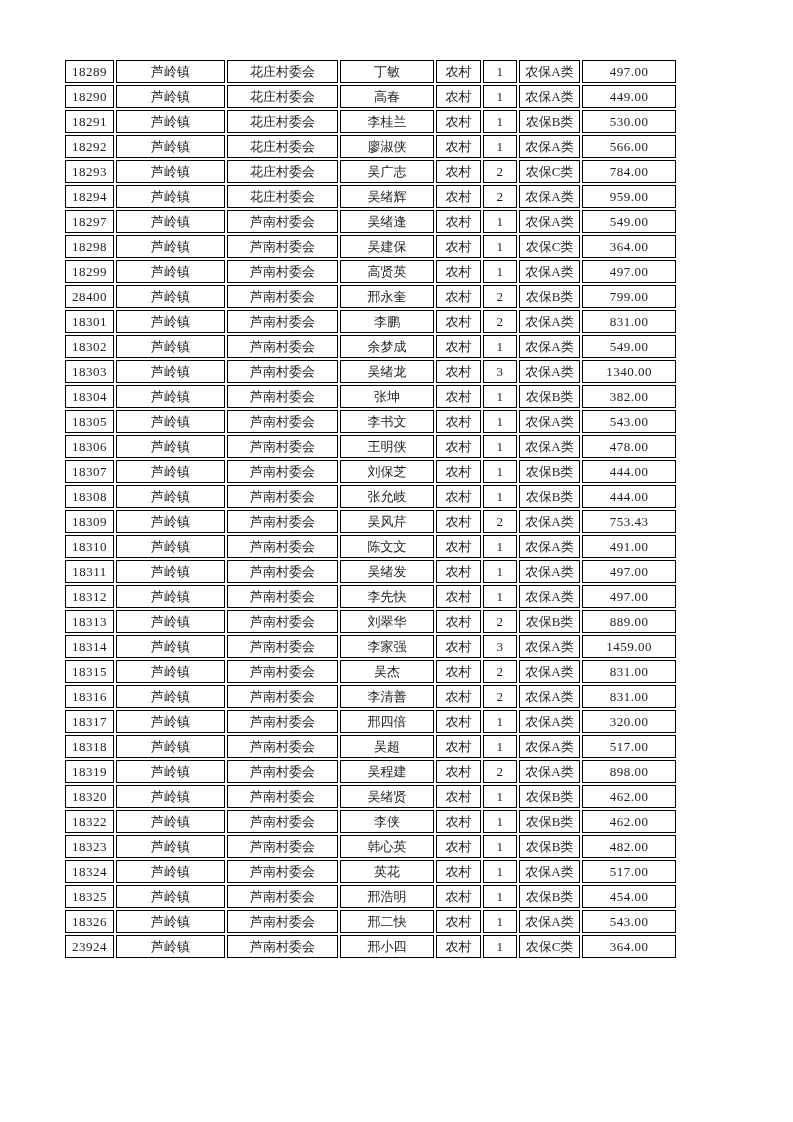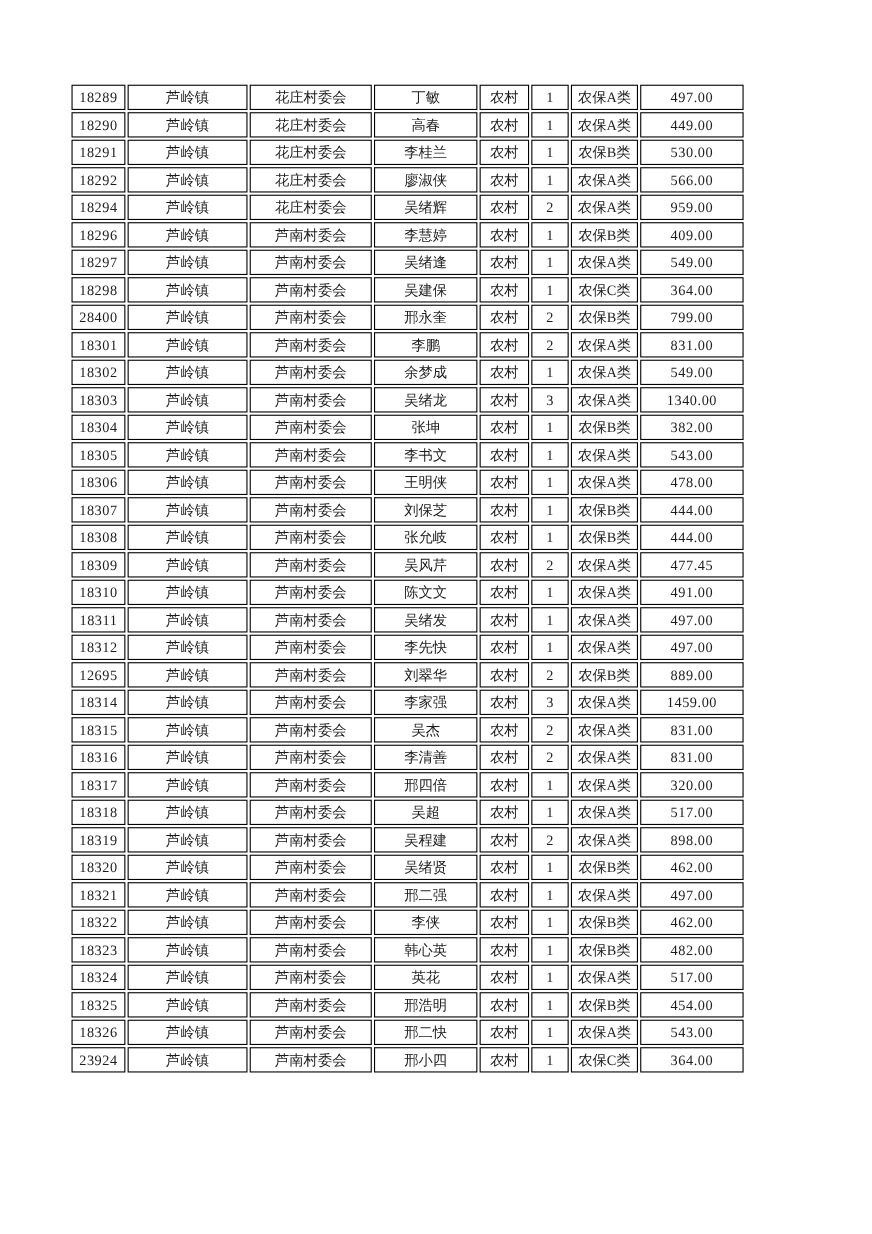--- a/index.html
+++ b/index.html
@@ -10,21 +10,21 @@
   body {
     width: 793px;
     height: 1122px;
     position: relative;
     font-family: "Liberation Serif", "DejaVu Serif", serif;
     color: #1c1c1c;
   }
   .sheet-table {
     position: absolute;
     left: 63px;
-    top: 75px;
+    top: 58px;
     border-collapse: separate;
     border-spacing: 2px;
     table-layout: fixed;
   }
   .sheet-table td {
     border: 1px solid #000000;
     height: 21px;
     padding: 0 2px;
     text-align: center;
     vertical-align: middle;
@@ -92,38 +92,38 @@
         <td class="num">18292</td>
         <td>芦岭镇</td>
         <td>花庄村委会</td>
         <td>廖淑侠</td>
         <td>农村</td>
         <td class="num">1</td>
         <td>农保A类</td>
         <td class="num">566.00</td>
       </tr>
       <tr>
+        <td class="num">18293</td>
+        <td>芦岭镇</td>
+        <td>花庄村委会</td>
+        <td>吴广志</td>
+        <td>农村</td>
+        <td class="num">2</td>
+        <td>农保C类</td>
+        <td class="num">784.00</td>
+      </tr>
+      <tr>
         <td class="num">18294</td>
         <td>芦岭镇</td>
         <td>花庄村委会</td>
         <td>吴绪辉</td>
         <td>农村</td>
         <td class="num">2</td>
         <td>农保A类</td>
         <td class="num">959.00</td>
-      </tr>
-      <tr>
-        <td class="num">18296</td>
-        <td>芦岭镇</td>
-        <td>芦南村委会</td>
-        <td>李慧婷</td>
-        <td>农村</td>
-        <td class="num">1</td>
-        <td>农保B类</td>
-        <td class="num">409.00</td>
       </tr>
       <tr>
         <td class="num">18297</td>
         <td>芦岭镇</td>
         <td>芦南村委会</td>
         <td>吴绪逢</td>
         <td>农村</td>
         <td class="num">1</td>
         <td>农保A类</td>
         <td class="num">549.00</td>
@@ -132,20 +132,30 @@
         <td class="num">18298</td>
         <td>芦岭镇</td>
         <td>芦南村委会</td>
         <td>吴建保</td>
         <td>农村</td>
         <td class="num">1</td>
         <td>农保C类</td>
         <td class="num">364.00</td>
       </tr>
       <tr>
+        <td class="num">18299</td>
+        <td>芦岭镇</td>
+        <td>芦南村委会</td>
+        <td>高贤英</td>
+        <td>农村</td>
+        <td class="num">1</td>
+        <td>农保A类</td>
+        <td class="num">497.00</td>
+      </tr>
+      <tr>
         <td class="num">28400</td>
         <td>芦岭镇</td>
         <td>芦南村委会</td>
         <td>邢永奎</td>
         <td>农村</td>
         <td class="num">2</td>
         <td>农保B类</td>
         <td class="num">799.00</td>
       </tr>
       <tr>
@@ -229,21 +239,21 @@
         <td class="num">444.00</td>
       </tr>
       <tr>
         <td class="num">18309</td>
         <td>芦岭镇</td>
         <td>芦南村委会</td>
         <td>吴风芹</td>
         <td>农村</td>
         <td class="num">2</td>
         <td>农保A类</td>
-        <td class="num">477.45</td>
+        <td class="num">753.43</td>
       </tr>
       <tr>
         <td class="num">18310</td>
         <td>芦岭镇</td>
         <td>芦南村委会</td>
         <td>陈文文</td>
         <td>农村</td>
         <td class="num">1</td>
         <td>农保A类</td>
         <td class="num">491.00</td>
@@ -262,21 +272,21 @@
         <td class="num">18312</td>
         <td>芦岭镇</td>
         <td>芦南村委会</td>
         <td>李先快</td>
         <td>农村</td>
         <td class="num">1</td>
         <td>农保A类</td>
         <td class="num">497.00</td>
       </tr>
       <tr>
-        <td class="num">12695</td>
+        <td class="num">18313</td>
         <td>芦岭镇</td>
         <td>芦南村委会</td>
         <td>刘翠华</td>
         <td>农村</td>
         <td class="num">2</td>
         <td>农保B类</td>
         <td class="num">889.00</td>
       </tr>
       <tr>
         <td class="num">18314</td>
@@ -340,30 +350,20 @@
       </tr>
       <tr>
         <td class="num">18320</td>
         <td>芦岭镇</td>
         <td>芦南村委会</td>
         <td>吴绪贤</td>
         <td>农村</td>
         <td class="num">1</td>
         <td>农保B类</td>
         <td class="num">462.00</td>
-      </tr>
-      <tr>
-        <td class="num">18321</td>
-        <td>芦岭镇</td>
-        <td>芦南村委会</td>
-        <td>邢二强</td>
-        <td>农村</td>
-        <td class="num">1</td>
-        <td>农保A类</td>
-        <td class="num">497.00</td>
       </tr>
       <tr>
         <td class="num">18322</td>
         <td>芦岭镇</td>
         <td>芦南村委会</td>
         <td>李侠</td>
         <td>农村</td>
         <td class="num">1</td>
         <td>农保B类</td>
         <td class="num">462.00</td>

